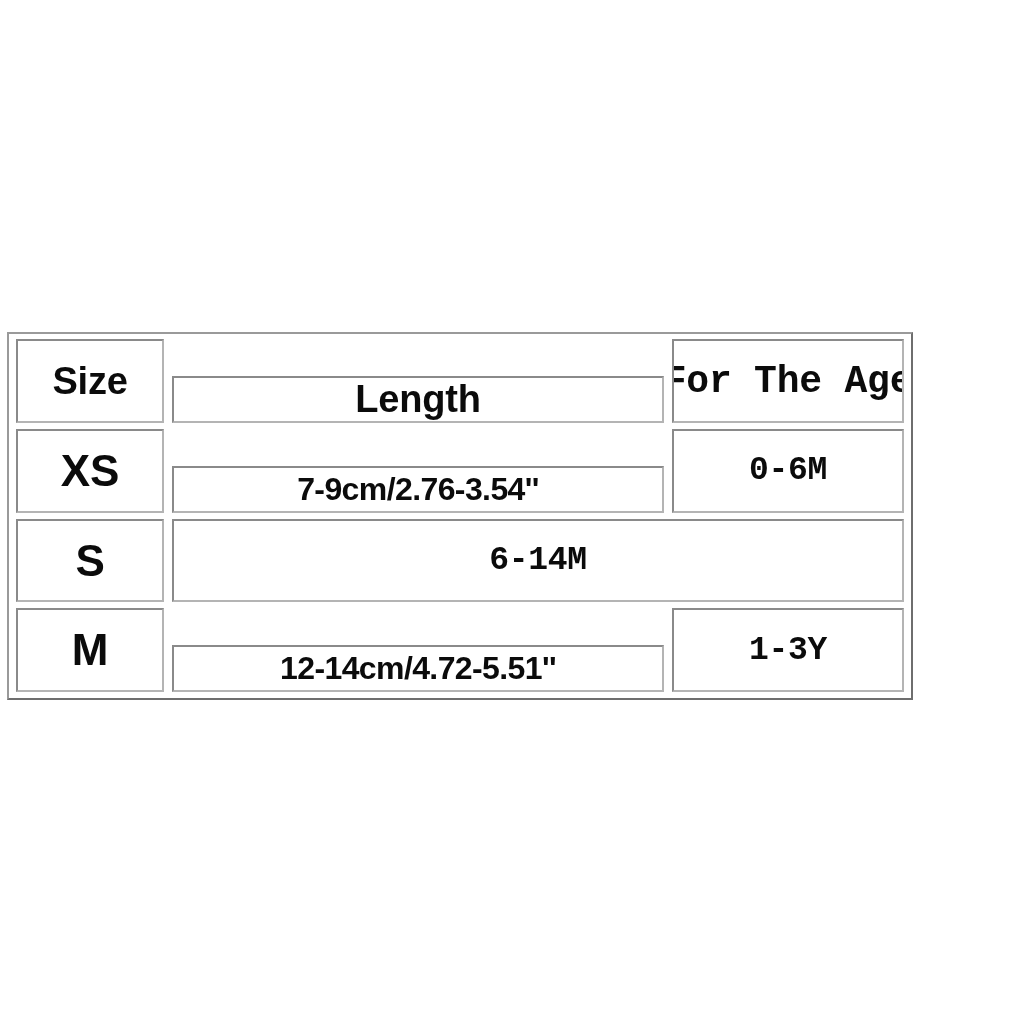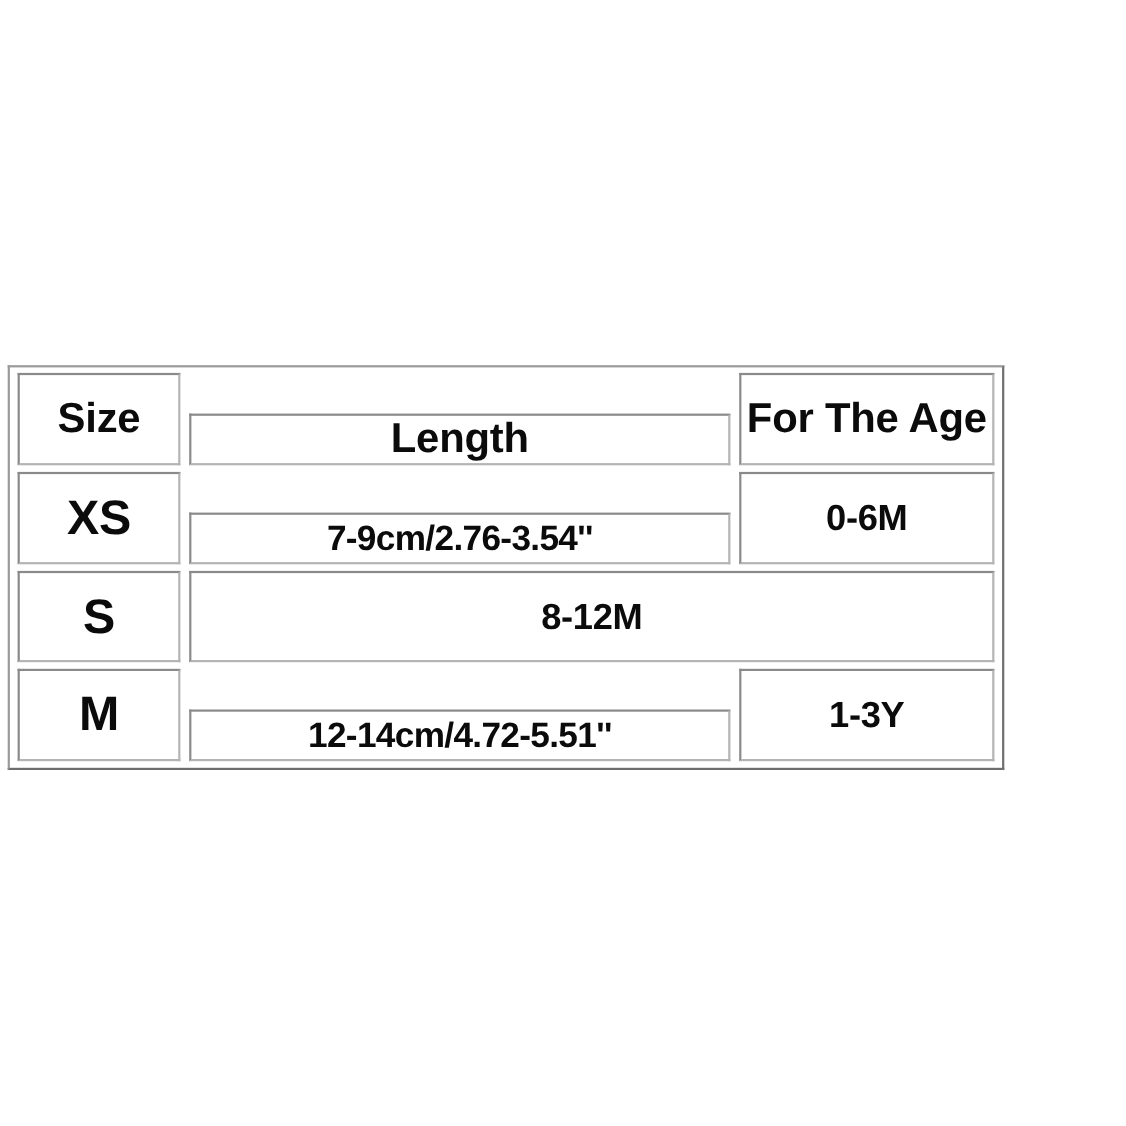--- a/index.html
+++ b/index.html
@@ -54,21 +54,21 @@
     color: #0b0b0b;
     font-weight: bold;
     letter-spacing: -0.2px;
     white-space: nowrap;
     overflow: hidden;
   }
 
   
   .col-size   { flex: 0 0 148px; }
   .col-length { flex: 0 0 492px; margin-top: 40px; }
-  .col-age    { flex: 1 1 auto; }
+  .col-age    { flex: 1 1 auto; font-family: Liberation Mono, monospace; }
 
   
   .header-row .chart-cell {
     font-size: 38px;
   }
   
   .data-row .chart-cell {
     font-size: 33px;
   }
   .data-row .col-size {
@@ -95,21 +95,21 @@
   </div>
 
   <div class="chart-row data-row">
     <div class="chart-cell col-size">XS</div>
     <div class="chart-cell col-length">7-9cm/2.76-3.54''</div>
     <div class="chart-cell col-age">0-6M</div>
   </div>
 
   <div class="chart-row data-row">
     <div class="chart-cell col-size">S</div>
-    <div class="chart-cell col-age">8-12M</div>
+    <div class="chart-cell col-age">6-14M</div>
   </div>
 
   <div class="chart-row data-row">
     <div class="chart-cell col-size">M</div>
     <div class="chart-cell col-length">12-14cm/4.72-5.51''</div>
     <div class="chart-cell col-age">1-3Y</div>
   </div>
 
 </div>
 

